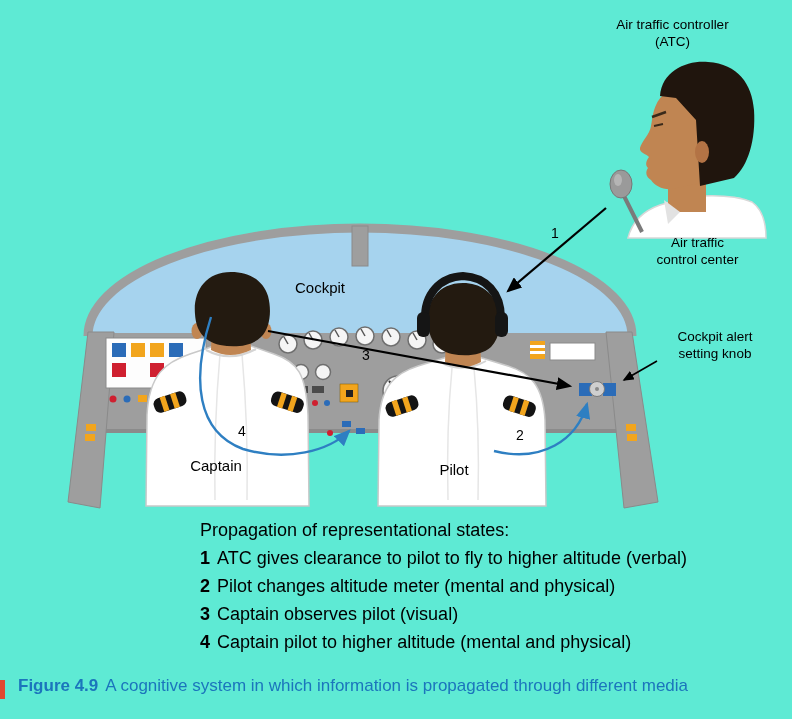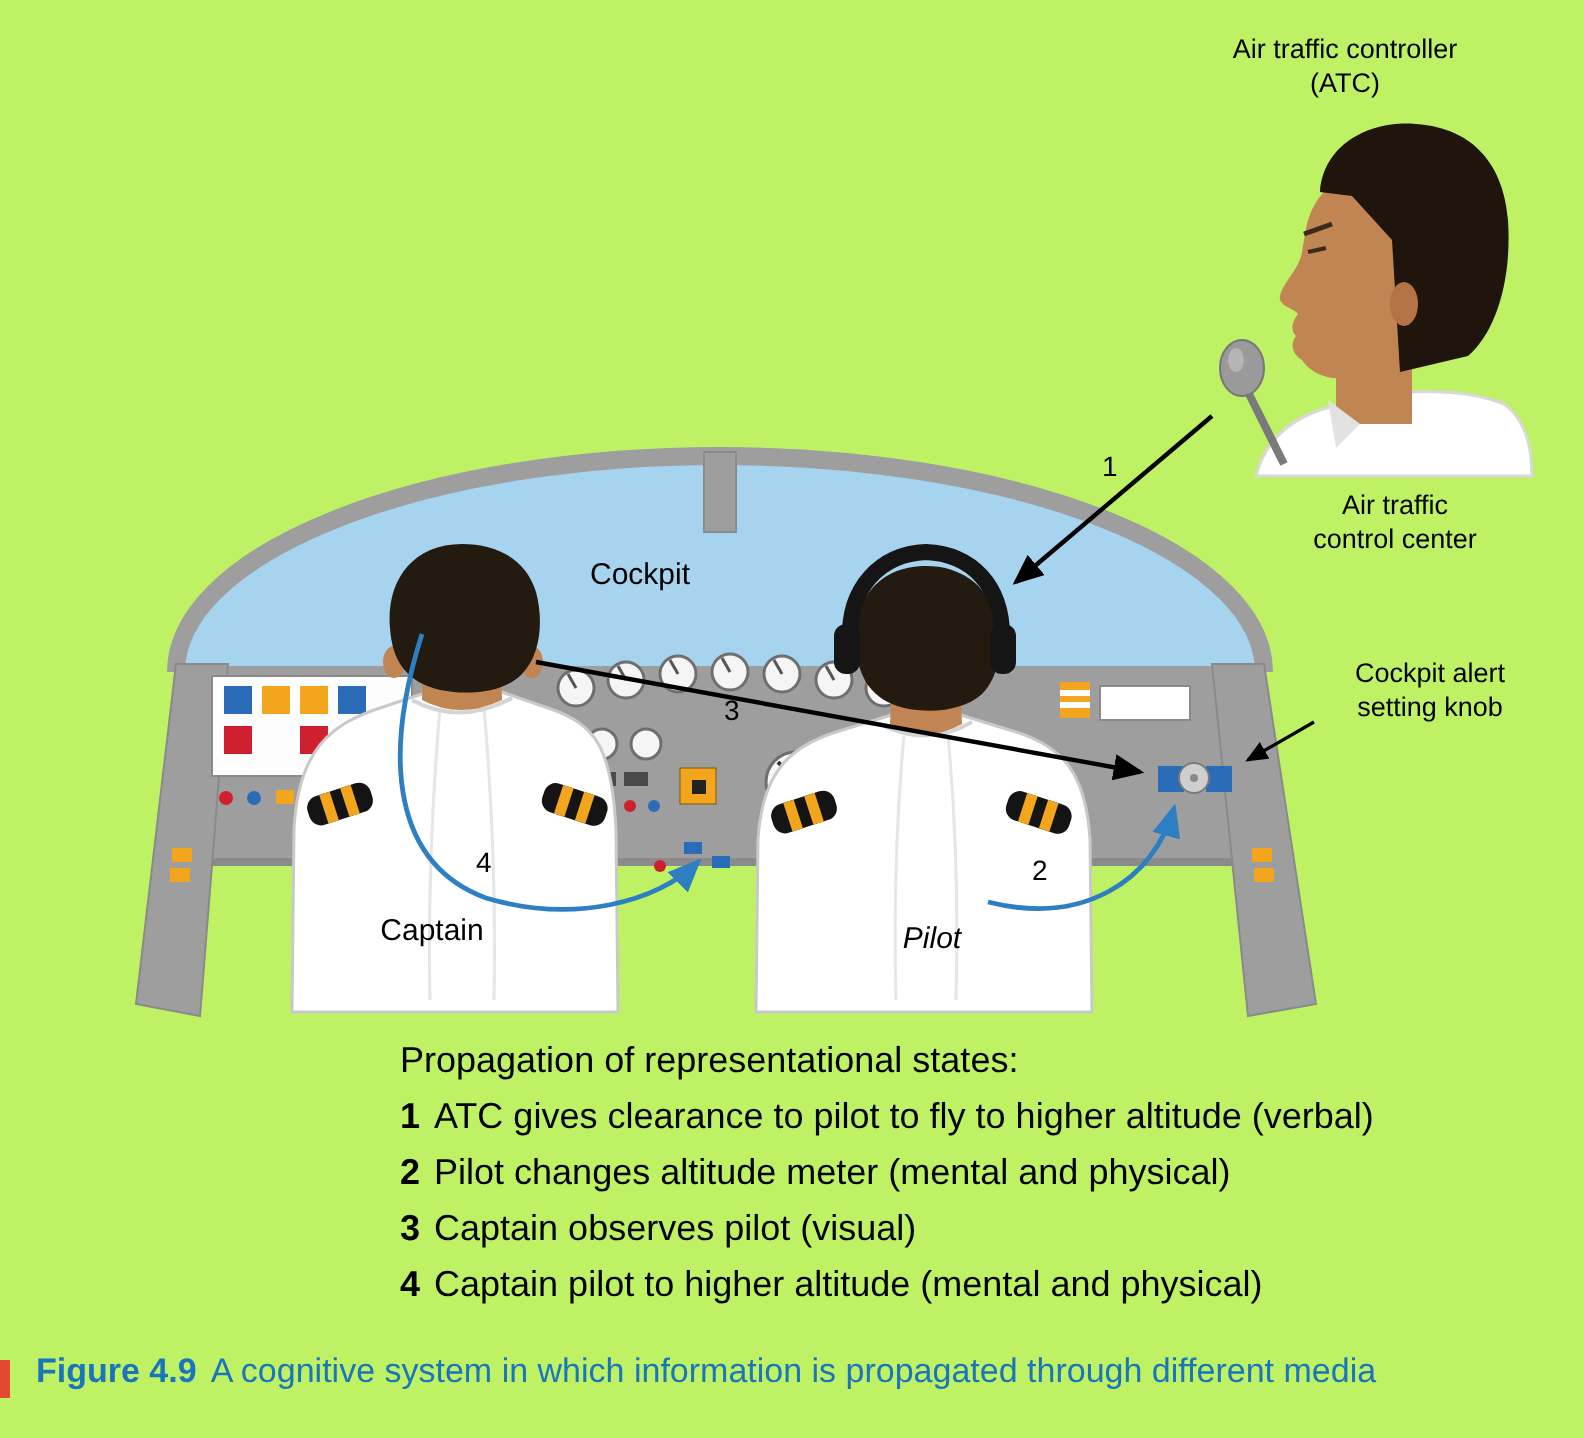--- a/index.html
+++ b/index.html
@@ -1,17 +1,17 @@
 <!DOCTYPE html>
 <html><head>
 <meta charset="utf-8">
 <style>
   * { margin:0; padding:0; box-sizing:border-box; }
   html,body { background:#ffffff; font-family:"Liberation Sans", sans-serif; }
-  .stage { position:relative; width:792px; height:719px; background:#bef264; overflow:hidden; }
+  .stage { position:relative; width:792px; height:719px; background:#5eead4; overflow:hidden; }
   .illustration { position:absolute; left:0; top:0; }
   .label { position:absolute; color:#000; text-align:center; font-size:13.5px; line-height:17px; }
   .label.big { font-size:15px; }
   .num-label { position:absolute; color:#000; font-size:14px; line-height:14px; }
   .legend { position:absolute; left:200px; top:516px; color:#000; font-size:18px; }
   .legend-title { height:28px; line-height:28px; }
   .legend-item { height:28px; line-height:28px; }
   .legend-num { font-weight:bold; display:inline-block; min-width:10px; margin-right:7px; }
   .caption { position:absolute; left:8px; top:676px; font-size:17px; color:#1b75bc; white-space:nowrap; }
   .caption-label { font-weight:bold; margin-right:7px;margin-left:10px; }
@@ -178,30 +178,30 @@
       <path d="M 211 317 C 191 380 197 432 243 449 C 287 462 329 451 349 431" fill="none" stroke="#2e7fc2" stroke-width="2.4" marker-end="url(#ah-blue)"></path>
       <line x1="657" y1="361" x2="624" y2="380" stroke="#000000" stroke-width="1.6" marker-end="url(#ah-black)"></line>
     </g>
   </svg>
 
   <div class="label" style="left:585px; top:16px; width:175px;">
     <div>Air traffic controller</div>
     <div>(ATC)</div>
   </div>
 
-  <div class="label" style="left:625px; top:244px; width:145px;">
+  <div class="label" style="left:625px; top:234px; width:145px;">
     <div>Air traffic</div>
     <div>control center</div>
   </div>
 
   <div class="label big" style="left:280px; top:279px; width:80px;">Cockpit</div>
 
   <div class="label big" style="left:176px; top:457px; width:80px;">Captain</div>
 
-  <div class="label big" style="left:431px; top:461px; width:70px;font-style:italic;">Pilot</div>
+  <div class="label big" style="left:419px; top:461px; width:70px;">Pilot</div>
 
   <div class="label" style="left:645px; top:328px; width:140px;">
     <div>Cockpit alert</div>
     <div>setting knob</div>
   </div>
 
   <div class="num-label" style="left:551px; top:226px;">1</div>
   <div class="num-label" style="left:516px; top:428px;">2</div>
   <div class="num-label" style="left:362px; top:348px;">3</div>
   <div class="num-label" style="left:238px; top:424px;">4</div>

